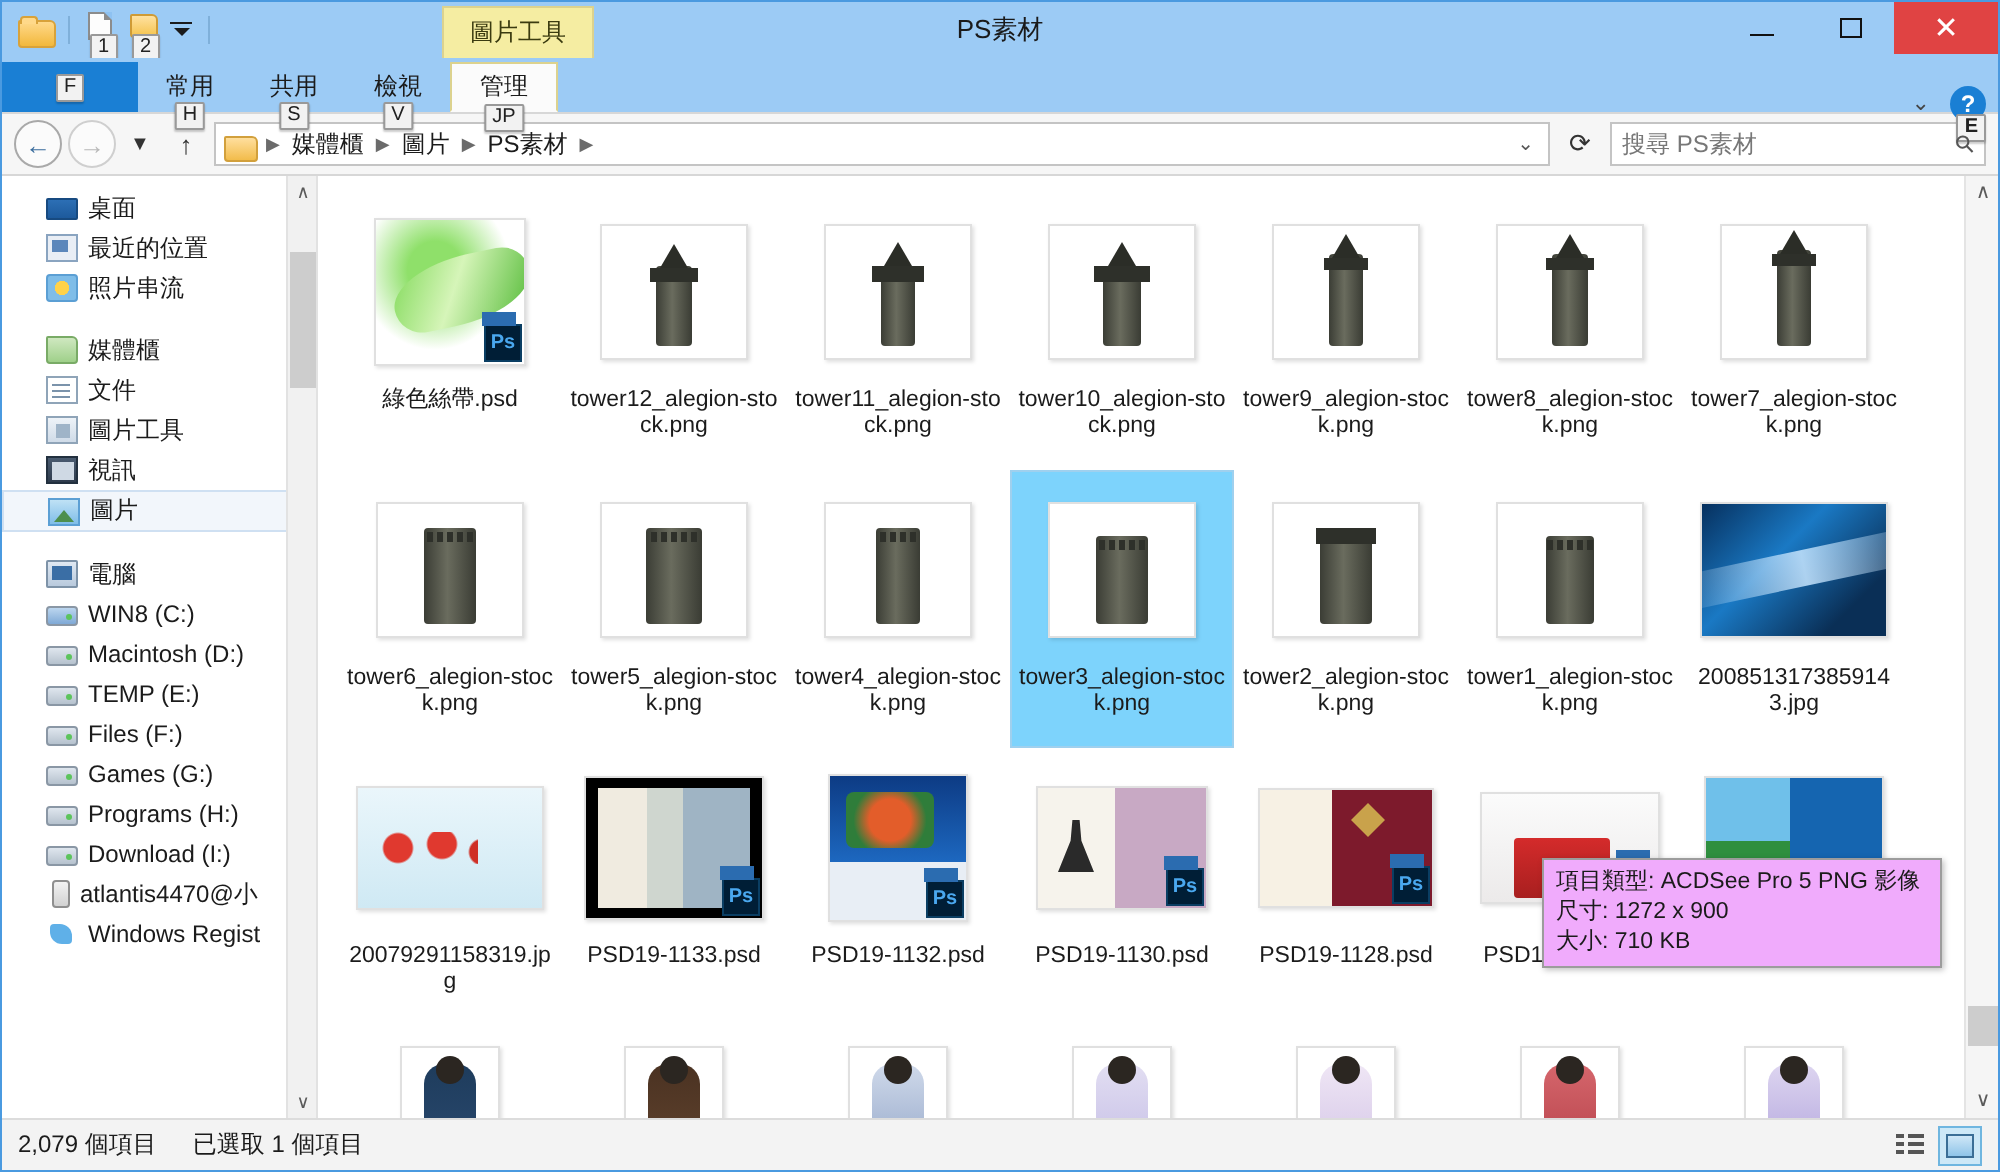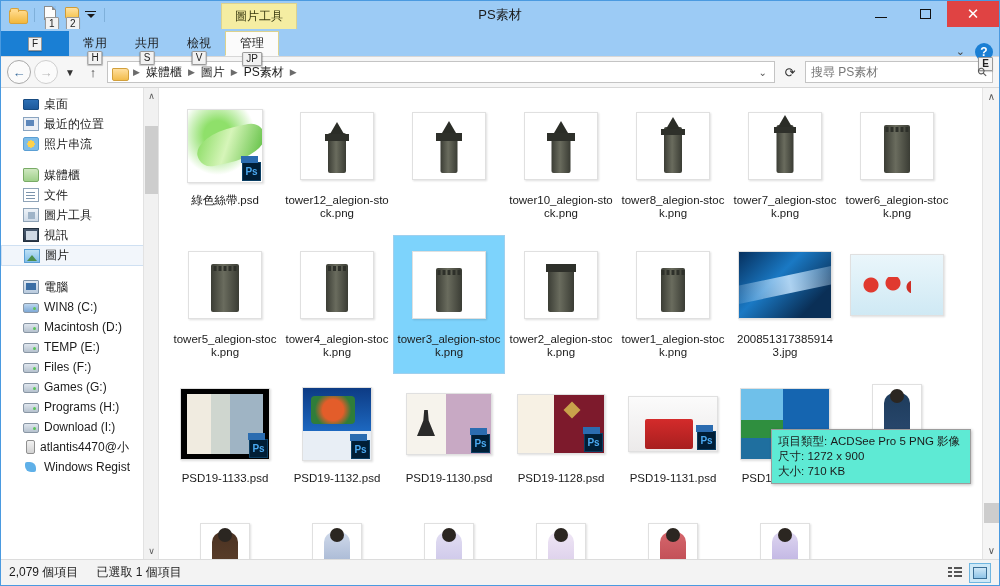--- a/index.html
+++ b/index.html
@@ -309,21 +309,21 @@
   }
 
   
   .chr { position: relative; width: 100%; height: 100%; background: #fff; }
   .chr-b { position: absolute; left: 50%; transform: translateX(-50%); bottom: 2px; width: 26px; height: 68px; border-radius: 10px 10px 4px 4px; }
   .chr-h { position: absolute; left: 50%; transform: translateX(-50%); top: 4px; width: 14px; height: 14px; border-radius: 50%; background: #2b2621; }
 
   
   .tooltip {
     position: absolute; left: 612px; top: 341px; width: 200px;
-    background: #5eead4; border: 1px solid #9c9c9c; padding: 4px 6px;
+    background: #f0abfc; border: 1px solid #9c9c9c; padding: 4px 6px;
     font-size: 11.5px; line-height: 15px; color: #1b1b1b;
     box-shadow: 1px 1px 3px rgba(0,0,0,.25); z-index: 40;
   }
 
   .content-scroll {
     position: absolute; right: 0; top: 0; width: 17px; height: 100%;
     background: #f5f5f5; border-left: 1px solid #e4e4e4;
   }
   .cs-up, .cs-dn {
     position: absolute; left: 0; width: 17px; height: 17px; color: #5a5a5a;
@@ -578,37 +578,50 @@
           <div class="tile">
             <div class="thumbwrap">
               <div class="thumb" style="width: 74px; height: 68px;">
                 <div class="tower">
                   <div class="tw-body" style="width: 17px; height: 40px;"></div>
                   <div class="tw-cap" style="width: 26px; height: 8px; bottom: 38px;"></div>
                   <div class="tw-spire" style="bottom: 46px;"></div>
                 </div>
               </div>
             </div>
+            <div class="fname">tower11_alegion-stock.png</div>
           </div>
           <div class="tile">
             <div class="thumbwrap">
               <div class="thumb" style="width: 74px; height: 68px;">
                 <div class="tower">
                   <div class="tw-body" style="width: 19px; height: 40px;"></div>
                   <div class="tw-cap" style="width: 28px; height: 8px; bottom: 38px;"></div>
                   <div class="tw-spire" style="bottom: 46px;"></div>
                 </div>
               </div>
             </div>
             <div class="fname">tower10_alegion-stock.png</div>
           </div>
           <div class="tile">
             <div class="thumbwrap">
               <div class="thumb" style="width: 74px; height: 68px;">
                 <div class="tower">
+                  <div class="tw-body" style="width: 17px; height: 46px;"></div>
+                  <div class="tw-cap" style="width: 22px; height: 6px; bottom: 44px;"></div>
+                  <div class="tw-spire" style="bottom: 50px;"></div>
+                </div>
+              </div>
+            </div>
+            <div class="fname">tower9_alegion-stock.png</div>
+          </div>
+          <div class="tile">
+            <div class="thumbwrap">
+              <div class="thumb" style="width: 74px; height: 68px;">
+                <div class="tower">
                   <div class="tw-body" style="width: 18px; height: 46px;"></div>
                   <div class="tw-cap" style="width: 24px; height: 6px; bottom: 44px;"></div>
                   <div class="tw-spire" style="bottom: 50px;"></div>
                 </div>
               </div>
             </div>
             <div class="fname">tower8_alegion-stock.png</div>
           </div>
           <div class="tile">
             <div class="thumbwrap">
@@ -724,20 +737,21 @@
               </div>
             </div>
             <div class="fname">2008513173859143.jpg</div>
           </div>
           <div class="tile">
             <div class="thumbwrap">
               <div class="thumb" style="width: 94px; height: 62px;">
                 <div class="ph ph-snow"></div>
               </div>
             </div>
+            <div class="fname">20079291158319.jpg</div>
           </div>
           <div class="tile">
             <div class="thumbwrap">
               <div class="thumb" style="width: 90px; height: 72px;">
                 <div class="ph ph-psd1"></div>
                 <div class="psbadge">Ps</div>
               </div>
             </div>
             <div class="fname">PSD19-1133.psd</div>
           </div>

